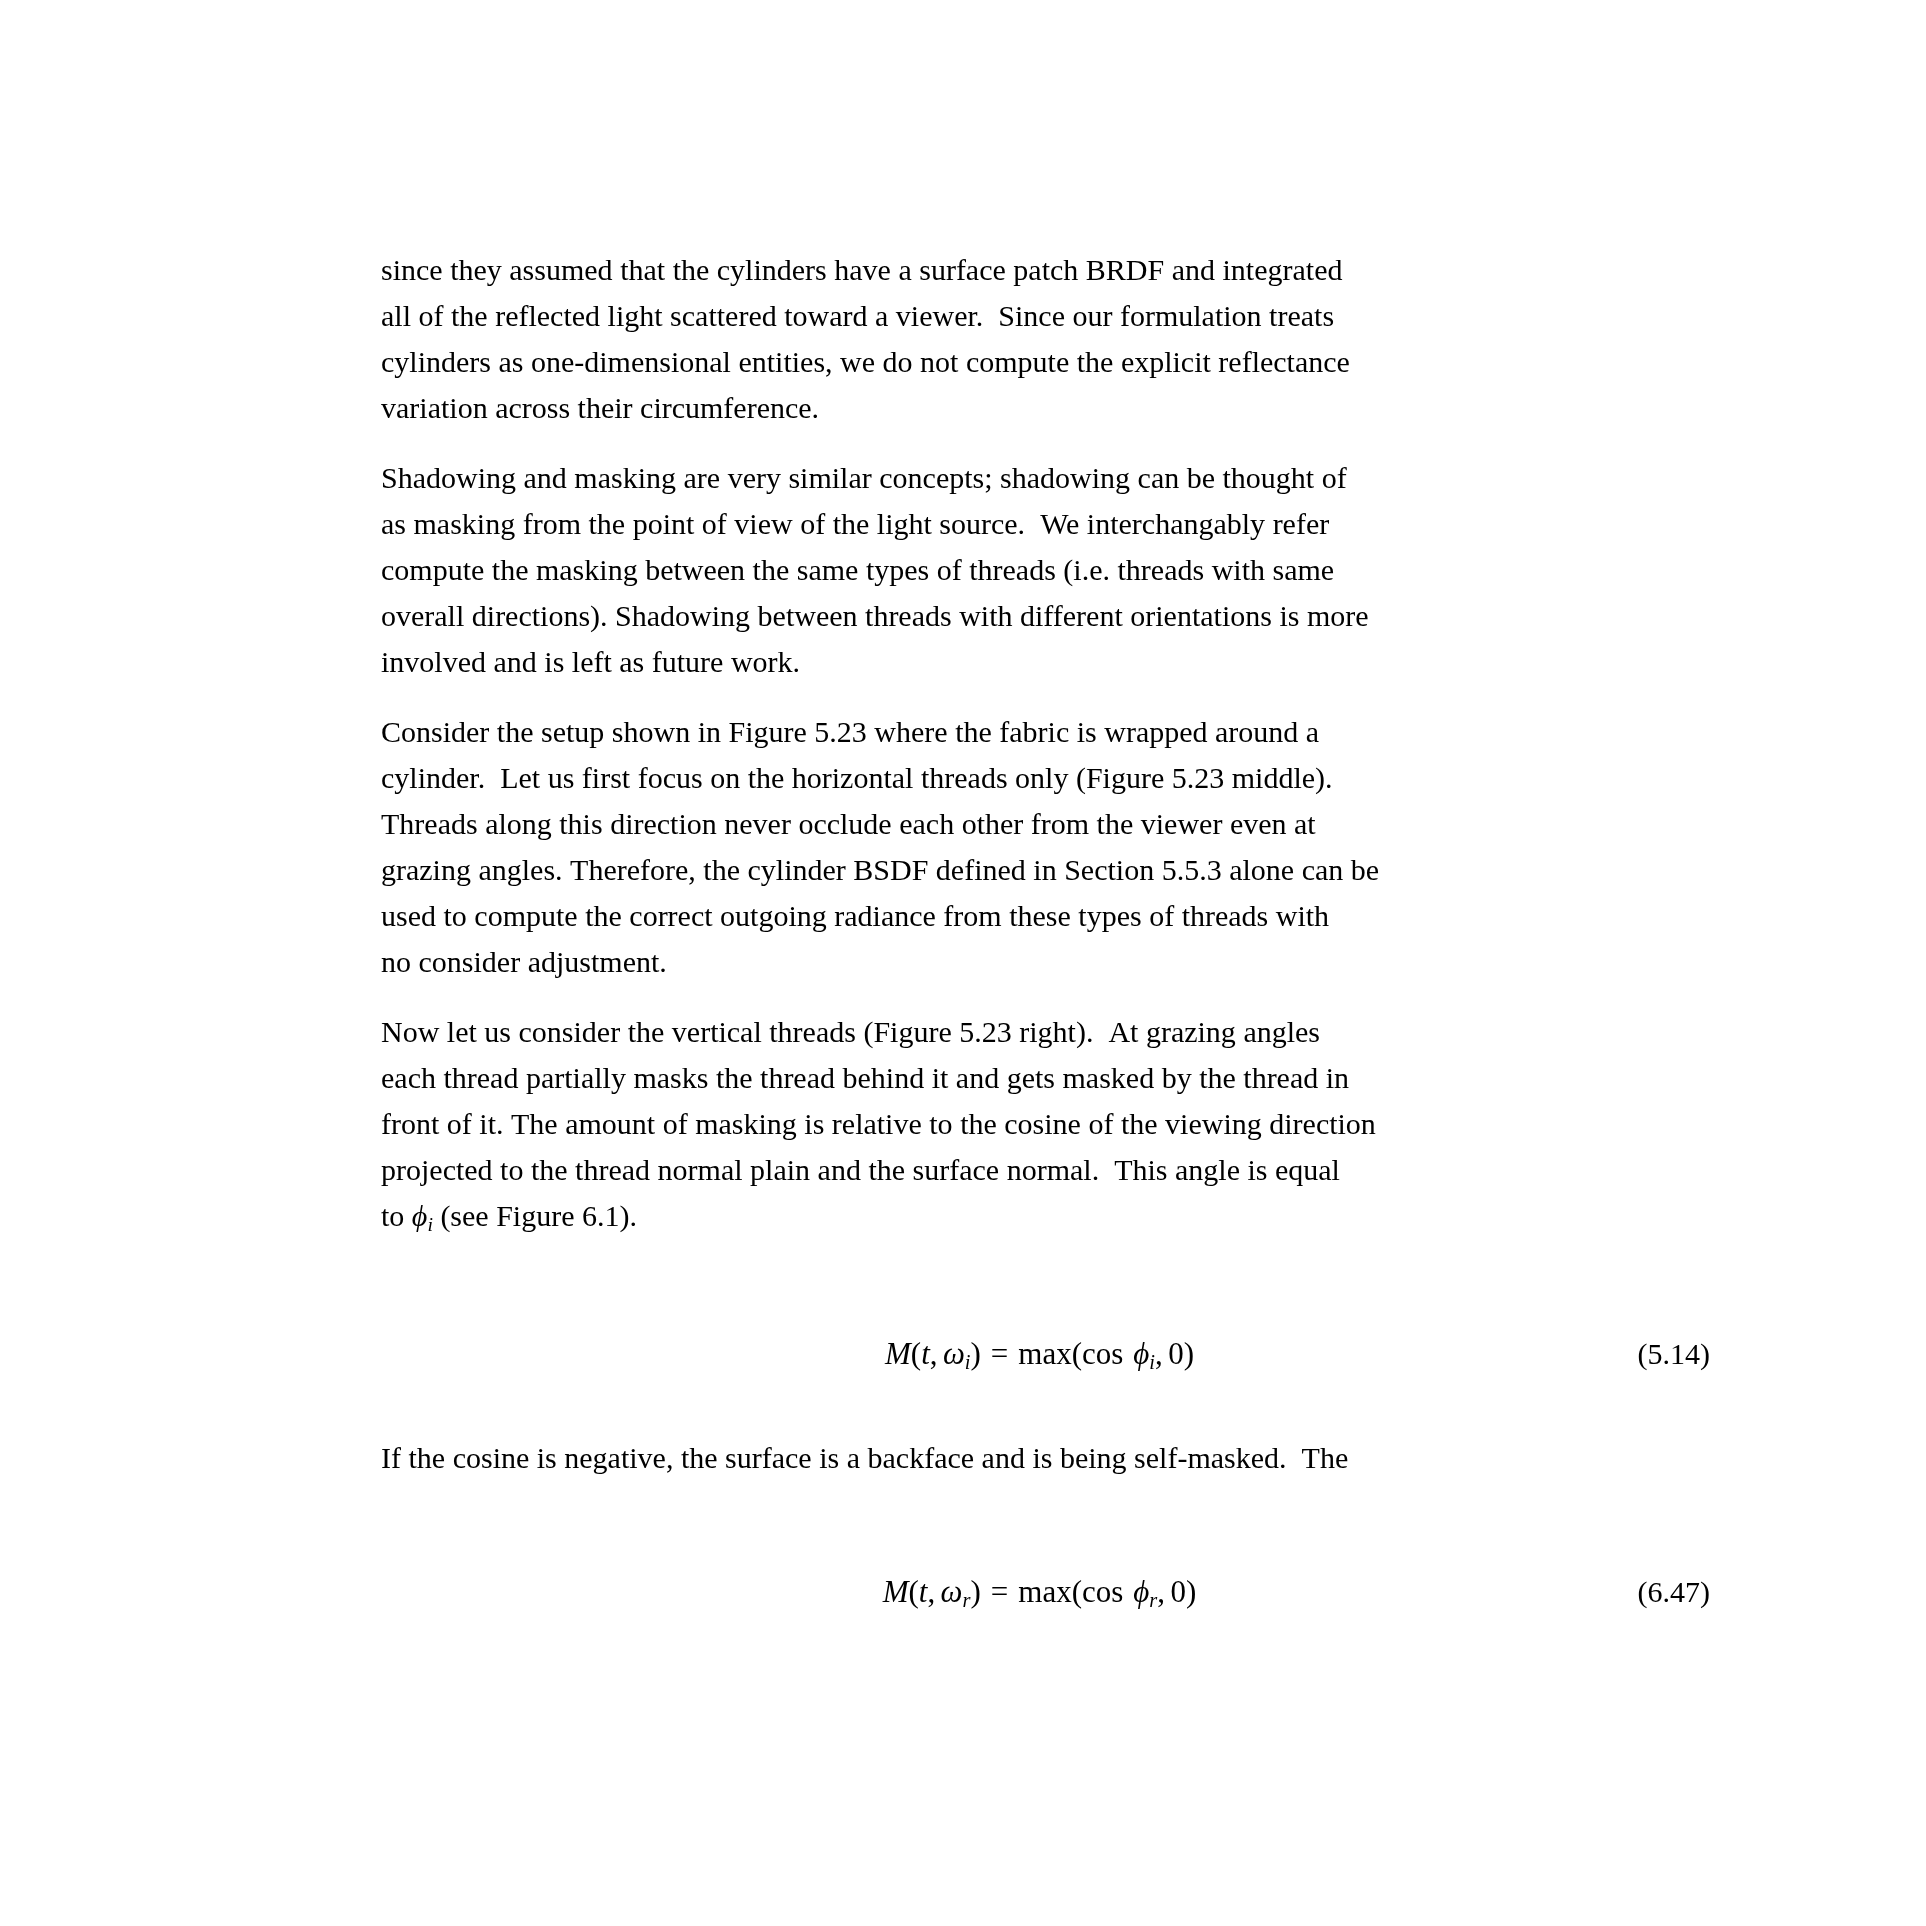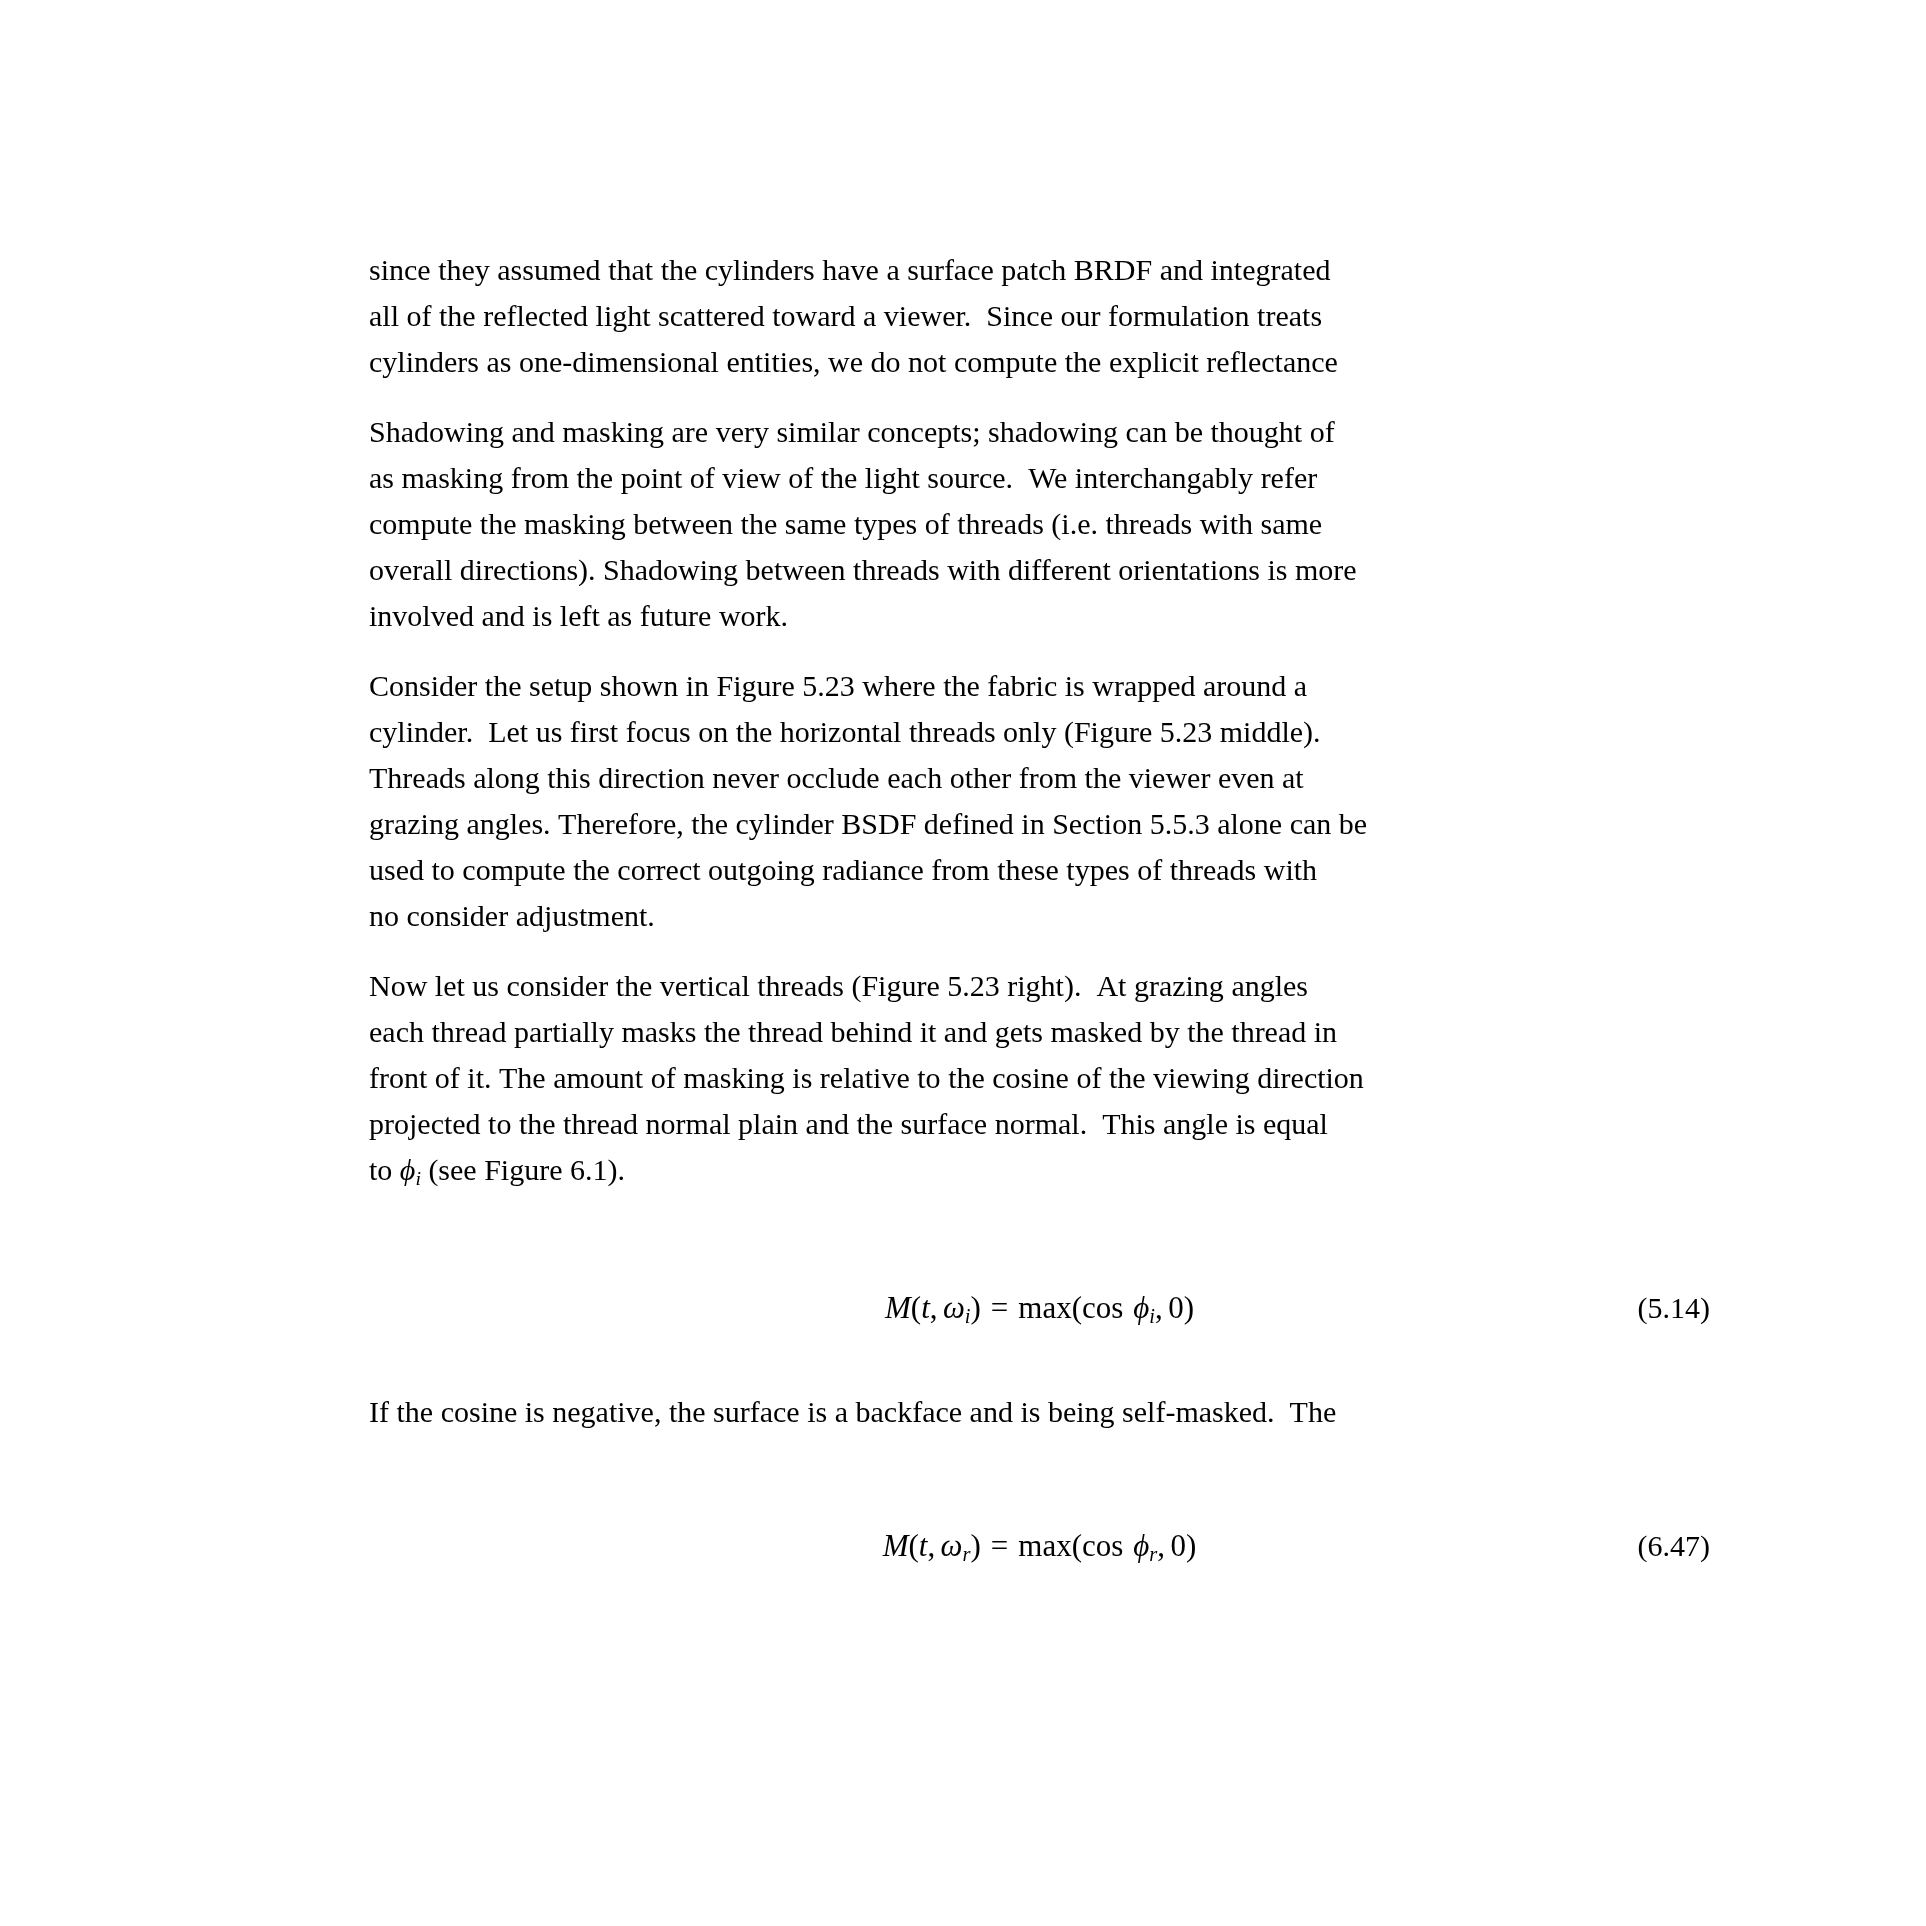--- a/index.html
+++ b/index.html
@@ -32,21 +32,21 @@
 
   
   .textblock {
     position: absolute;
     top: 247px;
     left: 369px;
     width: 1341px;
   }
 
   p.para {
-    margin: 0 0 24px 0;
+    margin: 0 0 24px 12px;
     font-size: 30px;
     line-height: 46px;
     text-align: justify;
     text-justify: inter-word;
     hyphens: none;
     -webkit-hyphens: none;
     text-indent: 0;
   }
   p.para:last-child { margin-bottom: 0; }
 
@@ -115,20 +115,21 @@
 <div class="page">
 
 
   <div class="textblock">
 
     <p class="para">
       <span class="lines">
         <span class="line"><span class="w">since</span><span class="gap" style="display: inline-block; width: 7.5px;"></span><span class="w">they</span><span class="gap" style="display: inline-block; width: 7.5px;"></span><span class="w">assumed</span><span class="gap" style="display: inline-block; width: 7.5px;"></span><span class="w">that</span><span class="gap" style="display: inline-block; width: 7.5px;"></span><span class="w">the</span><span class="gap" style="display: inline-block; width: 7.5px;"></span><span class="w">cylinders</span><span class="gap" style="display: inline-block; width: 7.5px;"></span><span class="w">have</span><span class="gap" style="display: inline-block; width: 7.5px;"></span><span class="w">a</span><span class="gap" style="display: inline-block; width: 7.5px;"></span><span class="w">surface</span><span class="gap" style="display: inline-block; width: 7.5px;"></span><span class="w">patch</span><span class="gap" style="display: inline-block; width: 7.5px;"></span><span class="w">BRDF</span><span class="gap" style="display: inline-block; width: 7.5px;"></span><span class="w">and</span><span class="gap" style="display: inline-block; width: 7.5px;"></span><span class="w">integrated</span></span>
         <span class="line"><span class="w">all</span><span class="gap" style="display: inline-block; width: 7.5px;"></span><span class="w">of</span><span class="gap" style="display: inline-block; width: 7.5px;"></span><span class="w">the</span><span class="gap" style="display: inline-block; width: 7.5px;"></span><span class="w">reflected</span><span class="gap" style="display: inline-block; width: 7.5px;"></span><span class="w">light</span><span class="gap" style="display: inline-block; width: 7.5px;"></span><span class="w">scattered</span><span class="gap" style="display: inline-block; width: 7.5px;"></span><span class="w">toward</span><span class="gap" style="display: inline-block; width: 7.5px;"></span><span class="w">a</span><span class="gap" style="display: inline-block; width: 7.5px;"></span><span class="w">viewer.</span><span class="gap" style="display: inline-block; width: 15px;"></span><span class="w">Since</span><span class="gap" style="display: inline-block; width: 7.5px;"></span><span class="w">our</span><span class="gap" style="display: inline-block; width: 7.5px;"></span><span class="w">formulation</span><span class="gap" style="display: inline-block; width: 7.5px;"></span><span class="w">treats</span></span>
         <span class="line"><span class="w">cylinders</span><span class="gap" style="display: inline-block; width: 7.5px;"></span><span class="w">as</span><span class="gap" style="display: inline-block; width: 7.5px;"></span><span class="w">one-dimensional</span><span class="gap" style="display: inline-block; width: 7.5px;"></span><span class="w">entities,</span><span class="gap" style="display: inline-block; width: 7.5px;"></span><span class="w">we</span><span class="gap" style="display: inline-block; width: 7.5px;"></span><span class="w">do</span><span class="gap" style="display: inline-block; width: 7.5px;"></span><span class="w">not</span><span class="gap" style="display: inline-block; width: 7.5px;"></span><span class="w">compute</span><span class="gap" style="display: inline-block; width: 7.5px;"></span><span class="w">the</span><span class="gap" style="display: inline-block; width: 7.5px;"></span><span class="w">explicit</span><span class="gap" style="display: inline-block; width: 7.5px;"></span><span class="w">reflectance</span></span>
+        <span class="line last">variation across their circumference.</span>
       </span>
     </p>
 
     <p class="para">
       <span class="lines">
         <span class="line"><span class="w">Shadowing</span><span class="gap" style="display: inline-block; width: 7.5px;"></span><span class="w">and</span><span class="gap" style="display: inline-block; width: 7.5px;"></span><span class="w">masking</span><span class="gap" style="display: inline-block; width: 7.5px;"></span><span class="w">are</span><span class="gap" style="display: inline-block; width: 7.5px;"></span><span class="w">very</span><span class="gap" style="display: inline-block; width: 7.5px;"></span><span class="w">similar</span><span class="gap" style="display: inline-block; width: 7.5px;"></span><span class="w">concepts;</span><span class="gap" style="display: inline-block; width: 7.5px;"></span><span class="w">shadowing</span><span class="gap" style="display: inline-block; width: 7.5px;"></span><span class="w">can</span><span class="gap" style="display: inline-block; width: 7.5px;"></span><span class="w">be</span><span class="gap" style="display: inline-block; width: 7.5px;"></span><span class="w">thought</span><span class="gap" style="display: inline-block; width: 7.5px;"></span><span class="w">of</span></span>
         <span class="line"><span class="w">as</span><span class="gap" style="display: inline-block; width: 7.5px;"></span><span class="w">masking</span><span class="gap" style="display: inline-block; width: 7.5px;"></span><span class="w">from</span><span class="gap" style="display: inline-block; width: 7.5px;"></span><span class="w">the</span><span class="gap" style="display: inline-block; width: 7.5px;"></span><span class="w">point</span><span class="gap" style="display: inline-block; width: 7.5px;"></span><span class="w">of</span><span class="gap" style="display: inline-block; width: 7.5px;"></span><span class="w">view</span><span class="gap" style="display: inline-block; width: 7.5px;"></span><span class="w">of</span><span class="gap" style="display: inline-block; width: 7.5px;"></span><span class="w">the</span><span class="gap" style="display: inline-block; width: 7.5px;"></span><span class="w">light</span><span class="gap" style="display: inline-block; width: 7.5px;"></span><span class="w">source.</span><span class="gap" style="display: inline-block; width: 15px;"></span><span class="w">We</span><span class="gap" style="display: inline-block; width: 7.5px;"></span><span class="w">interchangably</span><span class="gap" style="display: inline-block; width: 7.5px;"></span><span class="w">refer</span></span>
         <span class="line"><span class="w">compute</span><span class="gap" style="display: inline-block; width: 7.5px;"></span><span class="w">the</span><span class="gap" style="display: inline-block; width: 7.5px;"></span><span class="w">masking</span><span class="gap" style="display: inline-block; width: 7.5px;"></span><span class="w">between</span><span class="gap" style="display: inline-block; width: 7.5px;"></span><span class="w">the</span><span class="gap" style="display: inline-block; width: 7.5px;"></span><span class="w">same</span><span class="gap" style="display: inline-block; width: 7.5px;"></span><span class="w">types</span><span class="gap" style="display: inline-block; width: 7.5px;"></span><span class="w">of</span><span class="gap" style="display: inline-block; width: 7.5px;"></span><span class="w">threads</span><span class="gap" style="display: inline-block; width: 7.5px;"></span><span class="w">(i.e.</span><span class="gap" style="display: inline-block; width: 7.5px;"></span><span class="w">threads</span><span class="gap" style="display: inline-block; width: 7.5px;"></span><span class="w">with</span><span class="gap" style="display: inline-block; width: 7.5px;"></span><span class="w">same</span></span>
         <span class="line"><span class="w">overall</span><span class="gap" style="display: inline-block; width: 7.5px;"></span><span class="w">directions).</span><span class="gap" style="display: inline-block; width: 7.5px;"></span><span class="w">Shadowing</span><span class="gap" style="display: inline-block; width: 7.5px;"></span><span class="w">between</span><span class="gap" style="display: inline-block; width: 7.5px;"></span><span class="w">threads</span><span class="gap" style="display: inline-block; width: 7.5px;"></span><span class="w">with</span><span class="gap" style="display: inline-block; width: 7.5px;"></span><span class="w">different</span><span class="gap" style="display: inline-block; width: 7.5px;"></span><span class="w">orientations</span><span class="gap" style="display: inline-block; width: 7.5px;"></span><span class="w">is</span><span class="gap" style="display: inline-block; width: 7.5px;"></span><span class="w">more</span></span>
         <span class="line last">involved and is left as future work.</span>

